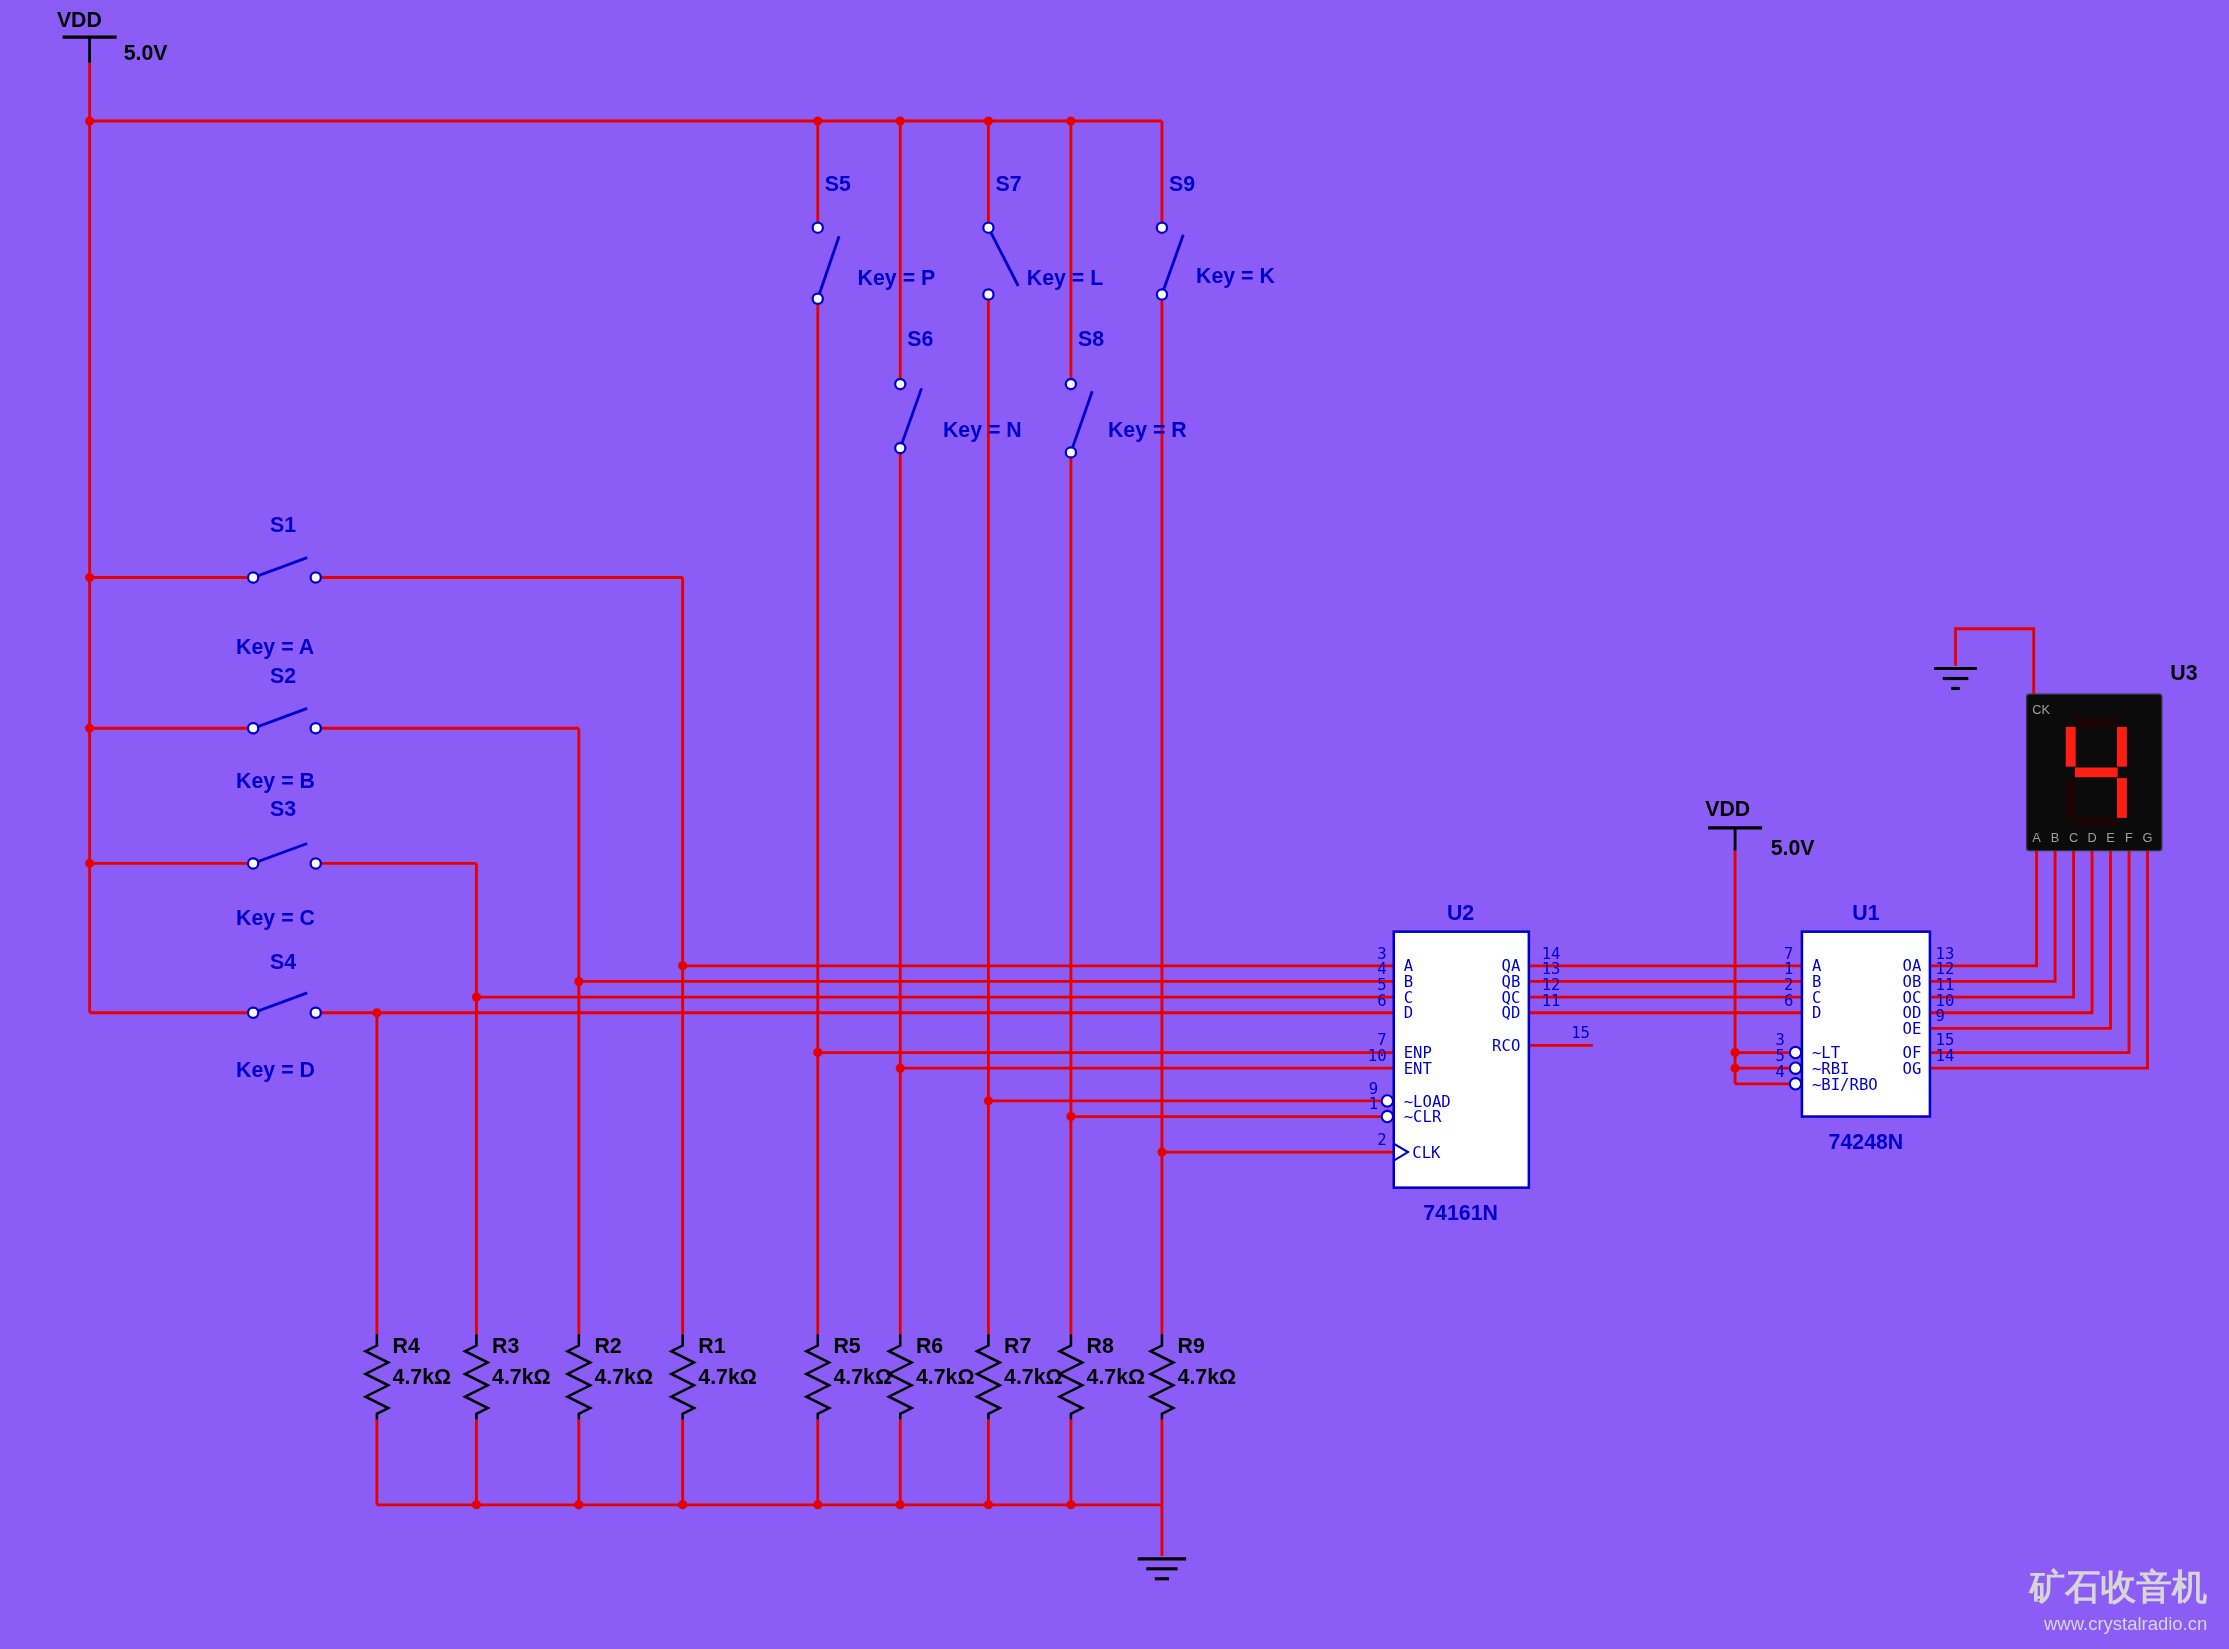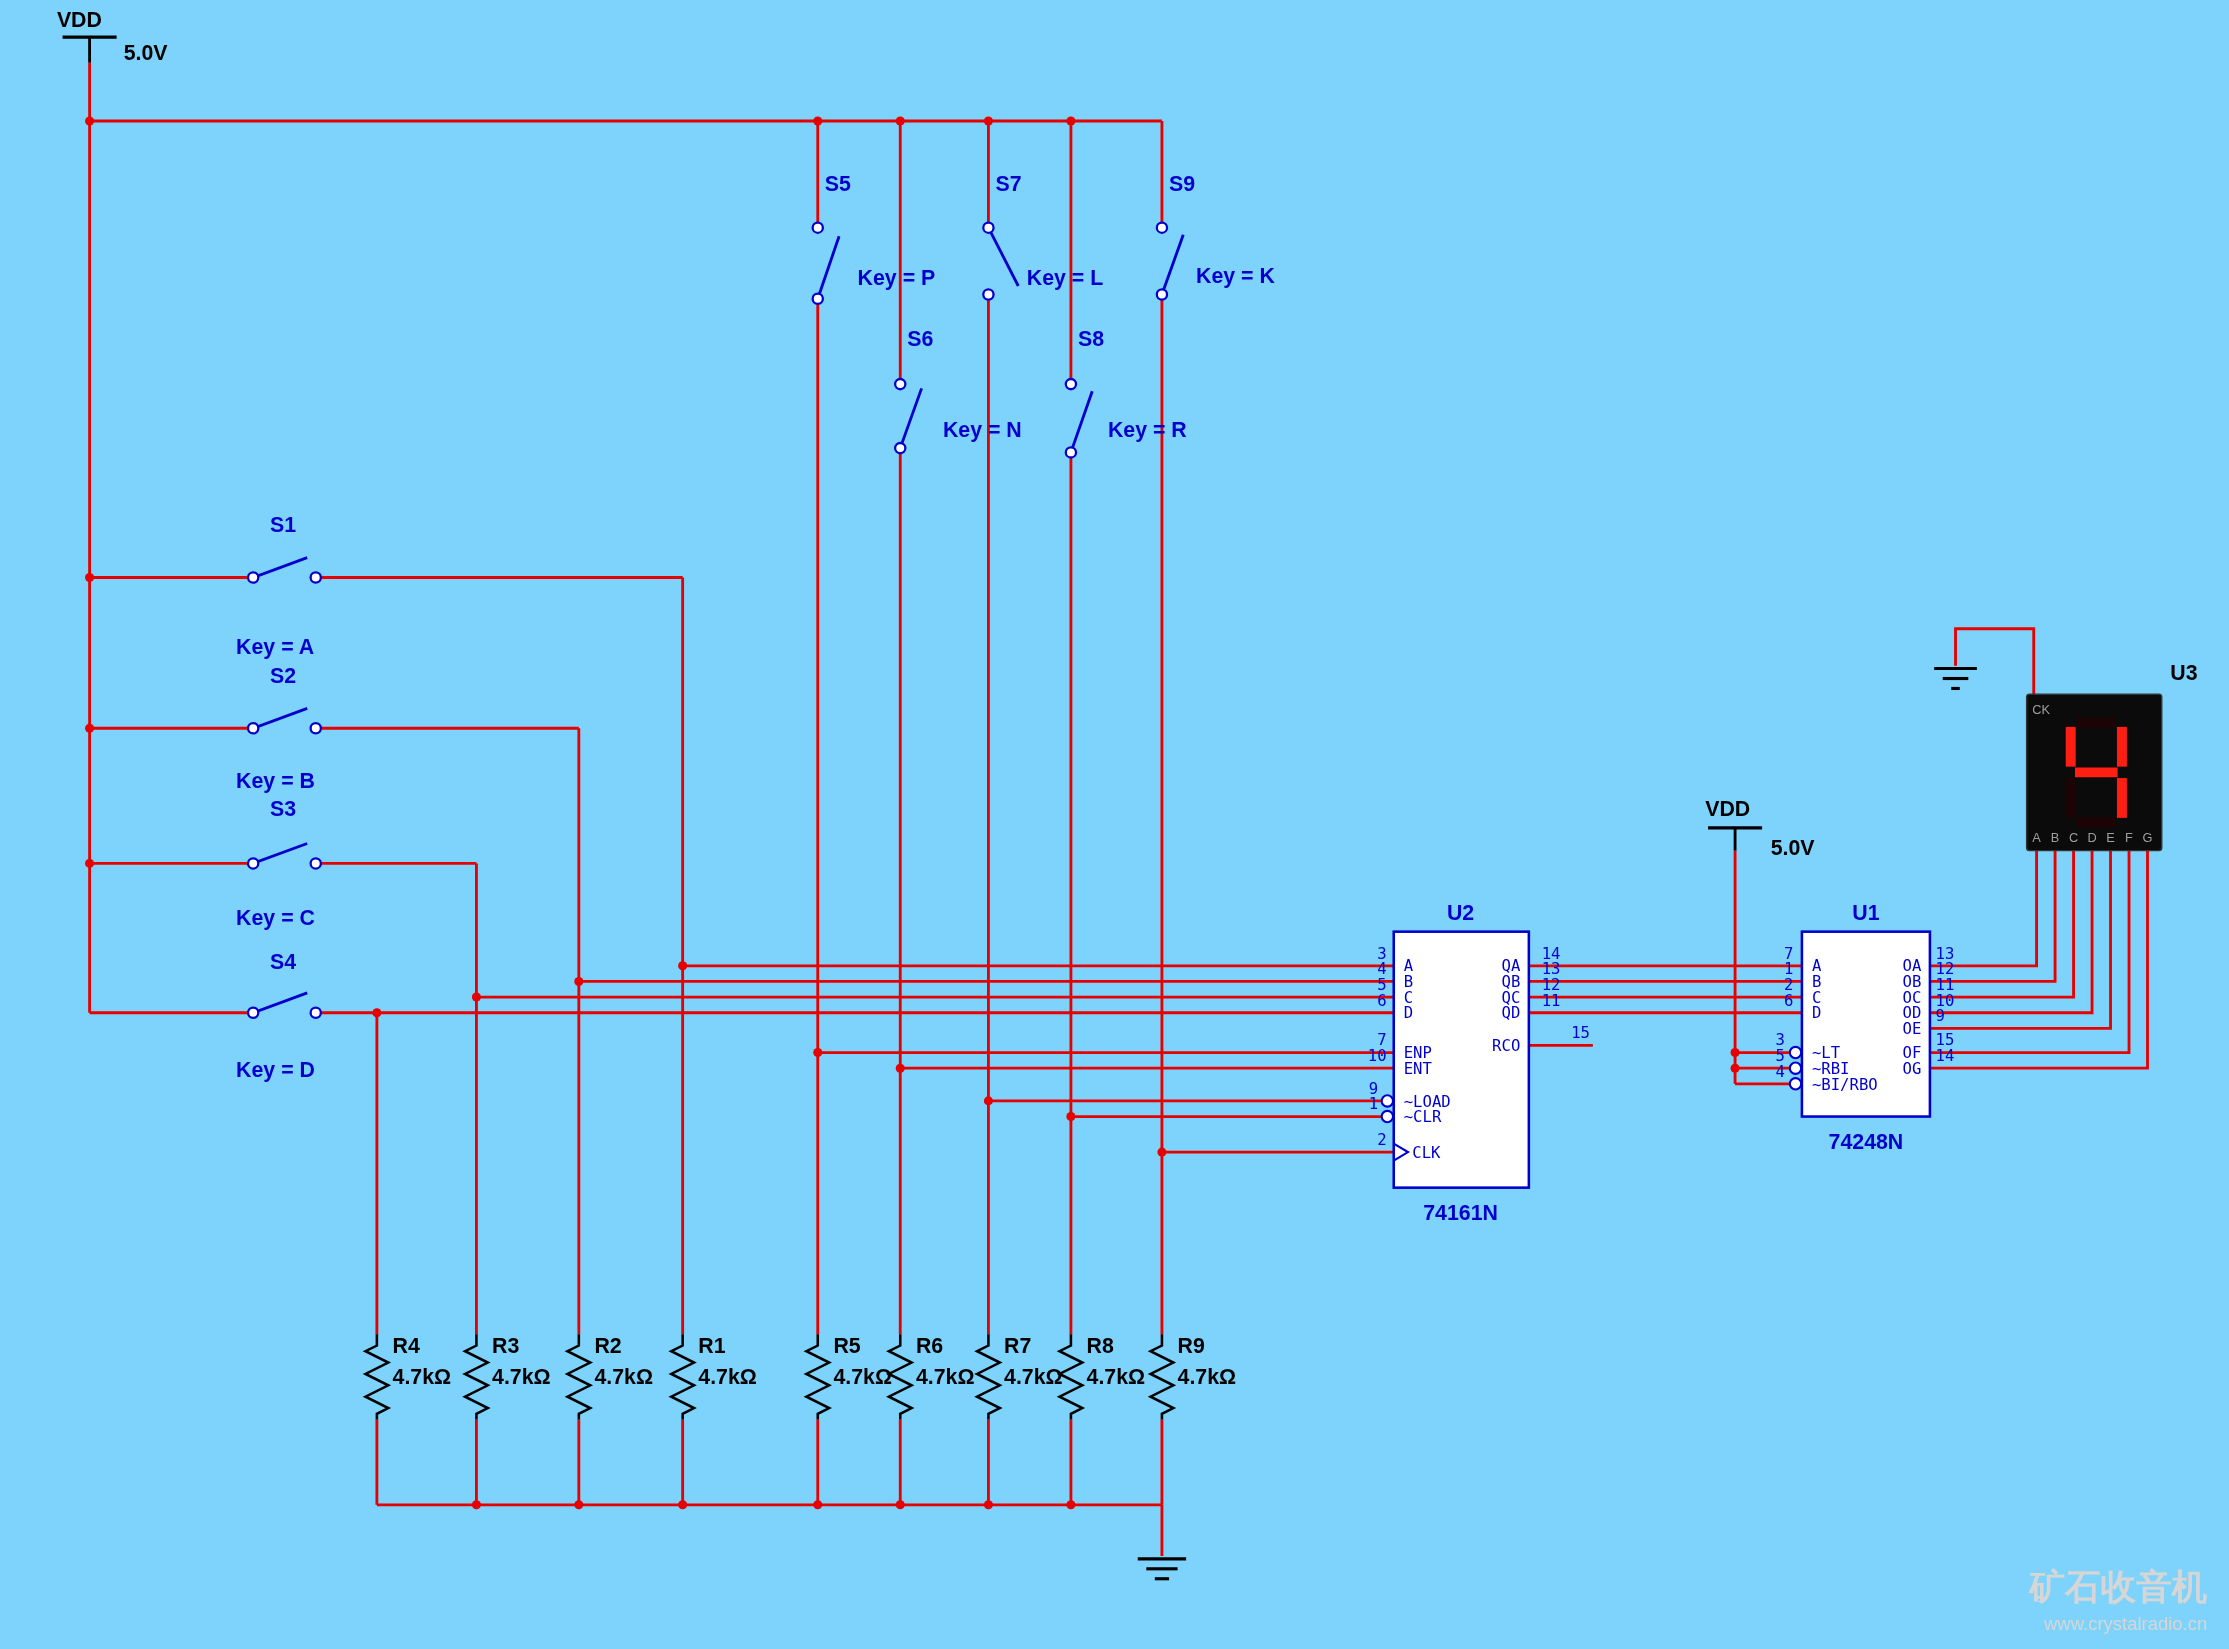--- a/index.html
+++ b/index.html
@@ -1,16 +1,16 @@
 <!DOCTYPE html>
 <html style="font-size:15px"><head>
 <meta charset="utf-8">
 <style>
   html,body{margin:0;padding:0;background:#ffffff;}
-  .canvas{position:relative;width:2230px;height:1650px;background:#7dd3fc;overflow:hidden;}
+  .canvas{position:relative;width:2230px;height:1650px;background:#8b5cf6;overflow:hidden;}
   svg{display:block;}
   .lblB{fill:#0000cc;font:bold 15px "Liberation Sans",sans-serif;}
   .lblK{fill:#000000;font:bold 15px "Liberation Sans",sans-serif;}
   .pin{fill:#0000cc;font:11px "DejaVu Sans Mono",monospace;}
   .seg{fill:#9f9f9f;font:9px "Liberation Sans",sans-serif;}
   .wm1{fill:#d6d6d6;font:bold 25px "Liberation Sans",sans-serif;}
   .wm2{fill:#d6d6d6;font:13px "Liberation Sans",sans-serif;}
 </style>
 </head>
 <body>

